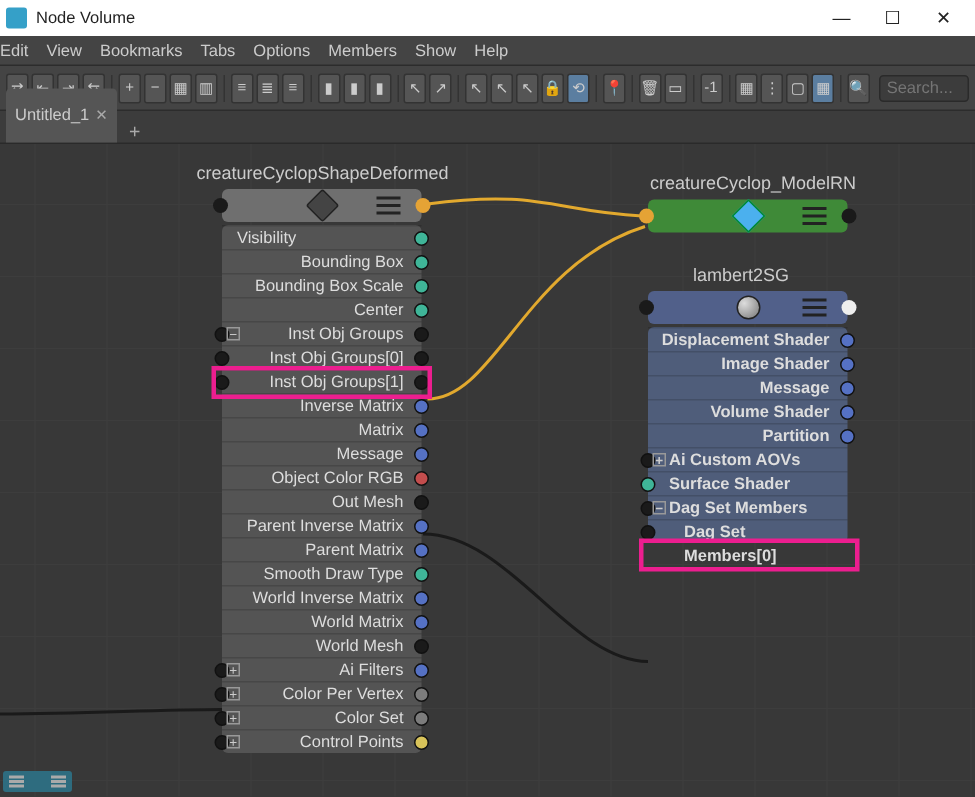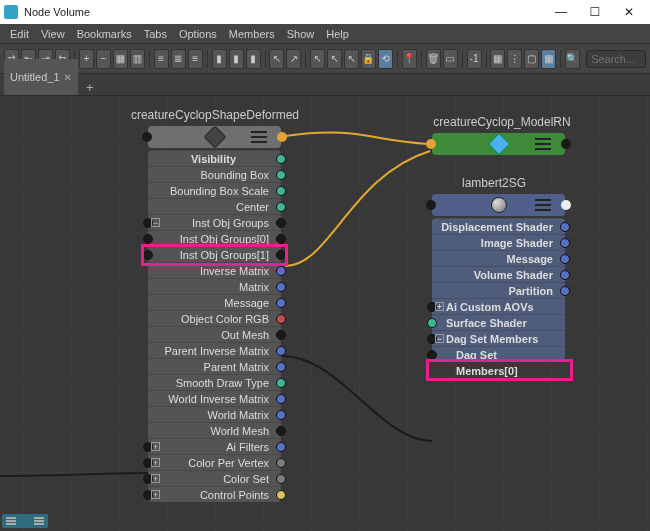--- a/index.html
+++ b/index.html
@@ -1,21 +1,21 @@
 <!DOCTYPE html>
 <html><head>
 <meta charset="utf-8">
 <style>
   * { box-sizing: border-box; }
   html, body { margin: 0; padding: 0; width: 650px; height: 531px; overflow: hidden; font-family: "Segoe UI", Tahoma, sans-serif; background: #383838; }
   .titlebar { background: #fff; height: 24px; display: flex; align-items: center; padding: 0 4px; font-size: 11px; color: #222; }
   .titlebar .icon { width: 14px; height: 14px; background: #35a0c8; border-radius: 2px; margin-right: 6px; display: inline-block; }
   .titlebar .spacer { flex: 1; }
   .winbtn { width: 34px; height: 24px; display: inline-flex; align-items: center; justify-content: center; font-size: 12px; }
-  .menubar { height: 20px; background: #444; display: flex; align-items: center; padding: 0 10px; font-size: 11px; color: #ccc; gap: 12px; border-bottom: 1px solid #2c2c2c;}
+  .menubar { height: 20px; background: #444; display: flex; align-items: center; padding: 0 0; font-size: 11px; color: #ccc; gap: 12px; border-bottom: 1px solid #2c2c2c;}
   .menubar span { cursor: default; }
   .toolbar { height: 30px; background: #444; display: flex; align-items: center; padding: 0 4px; gap: 2px; border-bottom: 1px solid #2c2c2c;}
   .toolbtn { width: 20px; height: 20px; background: #555; border: 1px solid #333; border-radius: 2px; display: inline-flex; align-items: center; justify-content: center; font-size: 10px; color: #ccc; }
   .toolbtn.active { background: #5b7ea0; }
   .toolbar .sep { width: 1px; height: 18px; background: #333; margin: 0 2px; }
   .toolbar .search { flex: 1; margin-left: 4px; }
   .toolbar input { background: #3c3c3c; border: 1px solid #2a2a2a; color: #aaa; font-size: 11px; padding: 2px 4px; width: 60px; border-radius: 3px; }
   .tabbar { height: 22px; background: #3c3c3c; display: flex; align-items: flex-end; padding-left: 4px; border-bottom: 1px solid #2a2a2a;}
   .tab { background: #555; color: #ccc; font-size: 11px; padding: 12px 6px; border-radius: 3px 3px 0 0; display: inline-flex; align-items: center; gap: 4px; }
   .tab .x { font-size: 10px; color: #aaa; }
@@ -137,21 +137,21 @@
   </svg>
 
   <div class="node-title" style="left:125px; top:12px; width:180px;">creatureCyclopShapeDeformed</div>
   <div class="node-head" style="left:148px; top:30px; width:133px; background:#6f6f6f;">
     <span class="dot" style="left:-6px; background:#1a1a1a;"></span>
     <span class="icon-shape"></span>
     <span class="menu"></span>
     <span class="dot" style="right:-6px; background:#e5a335;"></span>
   </div>
   <div id="deformed-body" class="node-body" style="left:148px; top:54px; width:133px;">
-      <div class="attr" style="text-align: center; padding-left: 10px; font-weight: bold;">Visibility<span class="port-r teal"></span></div>
+      <div class="attr" style="text-align: left; padding-left: 10px;">Visibility<span class="port-r teal"></span></div>
       <div class="attr">Bounding Box<span class="port-r teal"></span></div>
       <div class="attr">Bounding Box Scale<span class="port-r teal"></span></div>
       <div class="attr">Center<span class="port-r teal"></span></div>
       <div class="attr">Inst Obj Groups<span class="port-r black"></span><span class="port-l black"></span><span class="expander">−</span></div>
       <div class="attr">Inst Obj Groups[0]<span class="port-r black"></span><span class="port-l black"></span></div>
       <div class="attr">Inst Obj Groups[1]<span class="port-r black"></span><span class="port-l black"></span></div>
       <div class="attr">Inverse Matrix<span class="port-r blue"></span></div>
       <div class="attr">Matrix<span class="port-r blue"></span></div>
       <div class="attr">Message<span class="port-r blue"></span></div>
       <div class="attr">Object Color RGB<span class="port-r red"></span></div>

